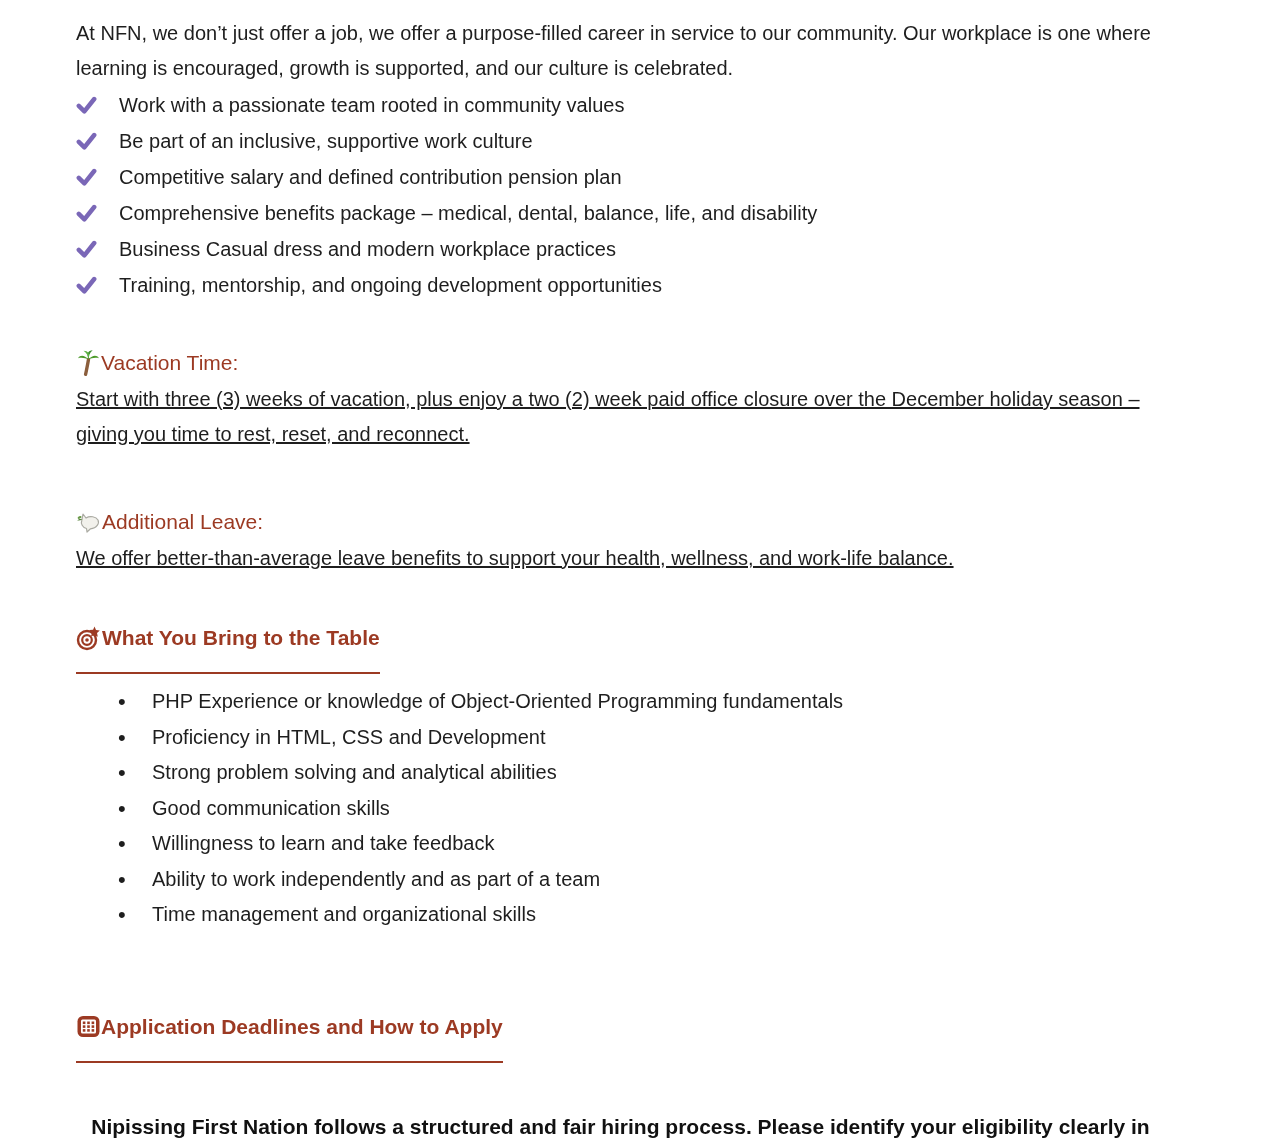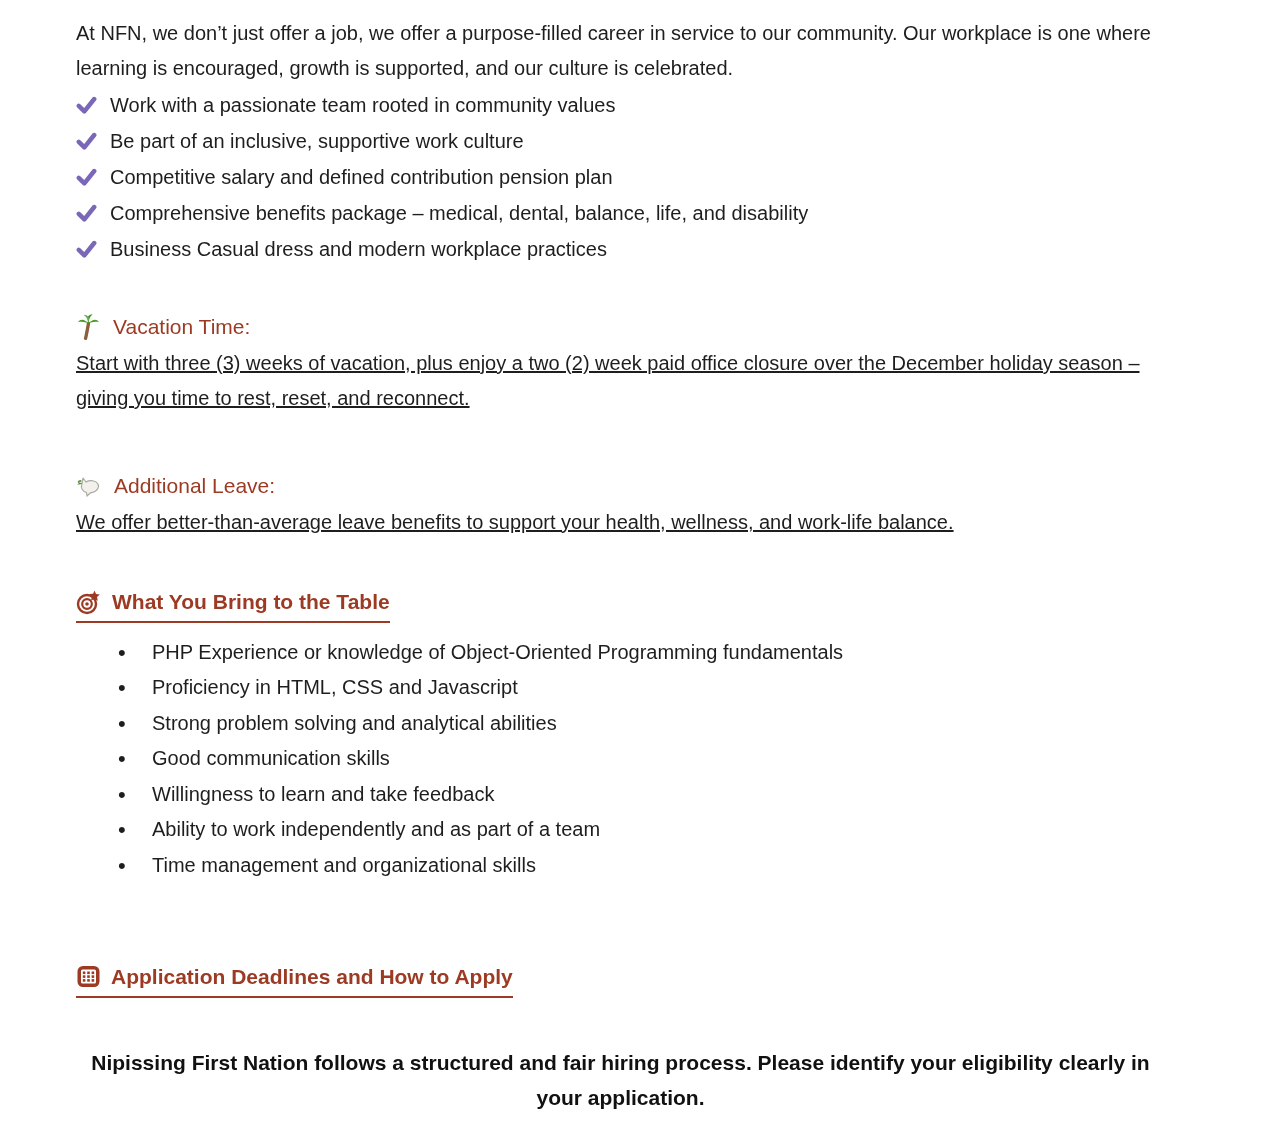--- a/index.html
+++ b/index.html
@@ -19,33 +19,32 @@
     max-width: 1100px;
   }
   
   .perk-list {
     list-style: none;
     margin-top: 1px;
   }
   .perk-item {
     display: flex;
     align-items: flex-start;
-    gap: 13px;
+    gap: 22px;
     line-height: 36px;
   }
   .perk-item .icon-wrap {
     flex: 0 0 auto;
     display: inline-flex;
     align-items: center;
     height: 36px;
   }
   
   .section-heading {
     display: flex;
-    gap: 12px;
     color: #9c3a23;
     font-size: 21px;
     font-weight: 400;
     line-height: 35px;
   }
   .heading-vacation { margin-top: 42px; }
   .heading-leave { margin-top: 52px; }
   .section-heading .icon-wrap {
     display: inline-flex;
     align-items: center;
@@ -56,23 +55,23 @@
     margin-top: 44px;
     font-size: 21px;
     font-weight: 700;
     color: #9c3a23;
     line-height: 35px;
   }
   .heading-apply { margin-top: 76px; }
   .anchor-heading .underline-group {
     display: inline-flex;
     align-items: center;
-    gap: 10px;
+    gap: 0;
     border-bottom: 2px solid #9c3a23;
-    padding-bottom: 2px;
+    padding-bottom: 17px;
   }
   
   .req-list {
     list-style: none;
     margin-top: 10px;
     padding-left: 42px;
   }
   .req-item {
     position: relative;
     padding-left: 34px;
@@ -139,20 +138,28 @@
         </span>
       <span>Comprehensive benefits package – medical, dental, balance, life, and disability</span>
     </li>
     <li class="perk-item">
       <span class="icon-wrap">
           <svg width="21" height="18" viewBox="0 0 24 21">
             <path d="M3 11.5 L9.5 18 L21 3.5" fill="none" stroke="#7a67b7" stroke-width="5.2" stroke-linecap="round" stroke-linejoin="round"></path>
           </svg>
         </span>
       <span>Business Casual dress and modern workplace practices</span>
+    </li>
+    <li class="perk-item">
+      <span class="icon-wrap">
+          <svg width="21" height="18" viewBox="0 0 24 21">
+            <path d="M3 11.5 L9.5 18 L21 3.5" fill="none" stroke="#7a67b7" stroke-width="5.2" stroke-linecap="round" stroke-linejoin="round"></path>
+          </svg>
+        </span>
+      <span>Training, mentorship, and ongoing development opportunities</span>
     </li>
   </ul>
 
   <h3 class="section-heading heading-vacation">
     <span class="icon-wrap">
       <svg width="25" height="27" viewBox="0 0 24 26">
         <path d="M12 10 C11.2 15 10.2 19.5 9.2 24.5" stroke="#8b5e3c" stroke-width="3.2" fill="none" stroke-linecap="round"></path>
         <path d="M12 10 C8 5.5 4 5.5 1.8 8.8 C6 7.8 9 8.8 12 10 Z" fill="#4c9a2a"></path>
         <path d="M12 10 C16 5.5 20 5.5 22.2 8.8 C18 7.8 15 8.8 12 10 Z" fill="#4c9a2a"></path>
         <path d="M12 10 C10 4.5 11.5 1.5 16 1.2 C13 3.5 12.2 6.8 12 10 Z" fill="#3c8c2c"></path>
@@ -184,21 +191,21 @@
           <circle cx="11" cy="15" r="1.8" fill="#9c3a23"></circle>
           <path d="M18.5 1.5 L20 5 L23.8 5.4 L21 8 L21.8 11.8 L18.4 9.9 L15 11.6 L15.9 7.9 L13.3 5.1 L17.1 4.8 Z" fill="#9c3a23"></path>
         </svg>
       </span>
       <span>What You Bring to the Table</span>
     </span>
   </h3>
 
   <ul class="req-list">
     <li class="req-item">PHP Experience or knowledge of Object-Oriented Programming fundamentals</li>
-    <li class="req-item">Proficiency in HTML, CSS and Javascript</li>
+    <li class="req-item">Proficiency in HTML, CSS and Development</li>
     <li class="req-item">Strong problem solving and analytical abilities</li>
     <li class="req-item">Good communication skills</li>
     <li class="req-item">Willingness to learn and take feedback</li>
     <li class="req-item">Ability to work independently and as part of a team</li>
     <li class="req-item">Time management and organizational skills</li>
   </ul>
 
   <h3 class="anchor-heading heading-apply">
     <span class="underline-group">
       <span class="icon-wrap">

